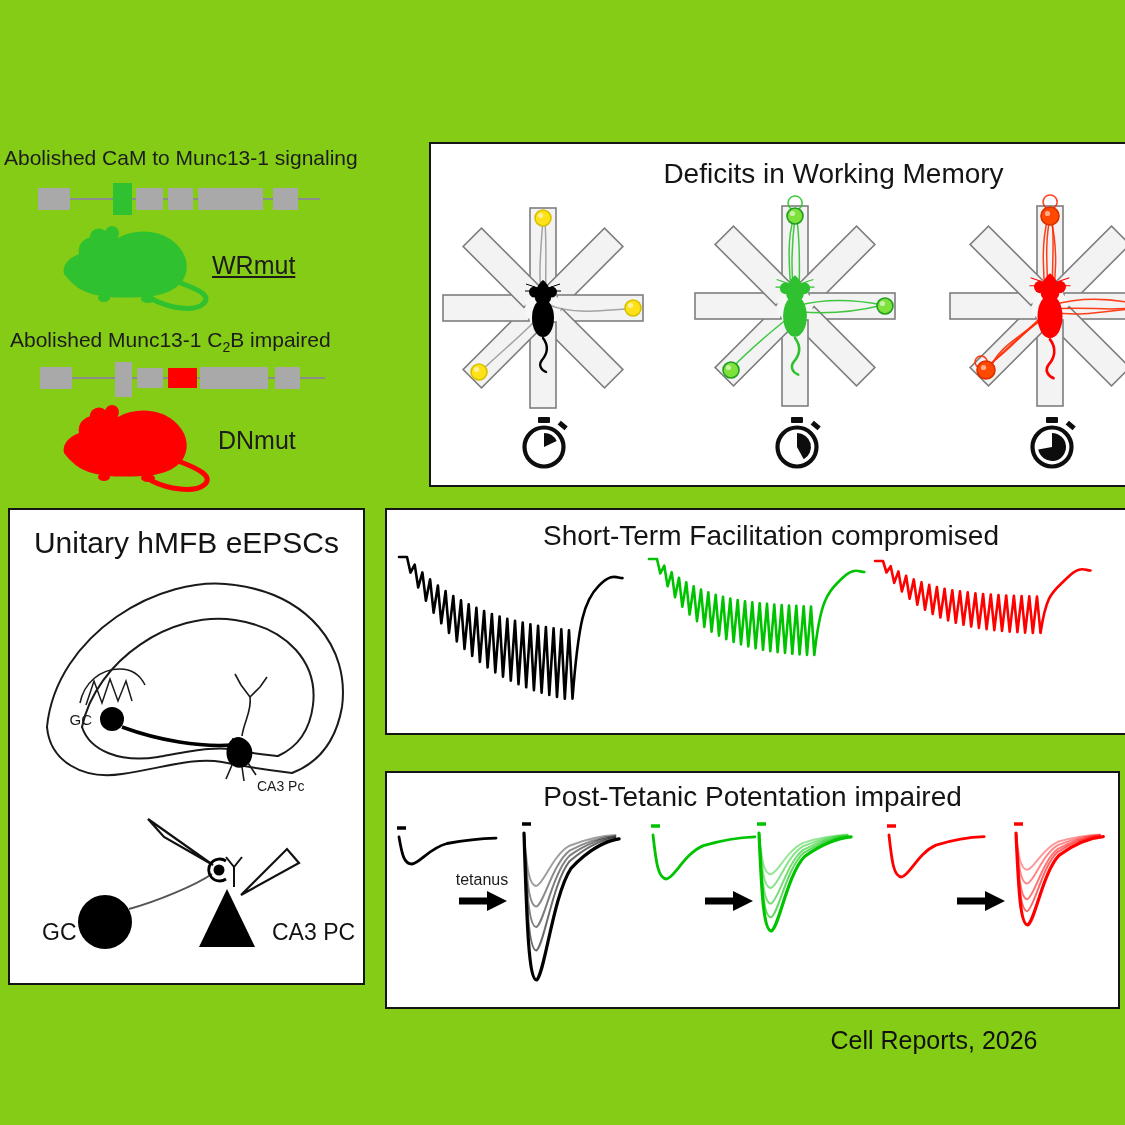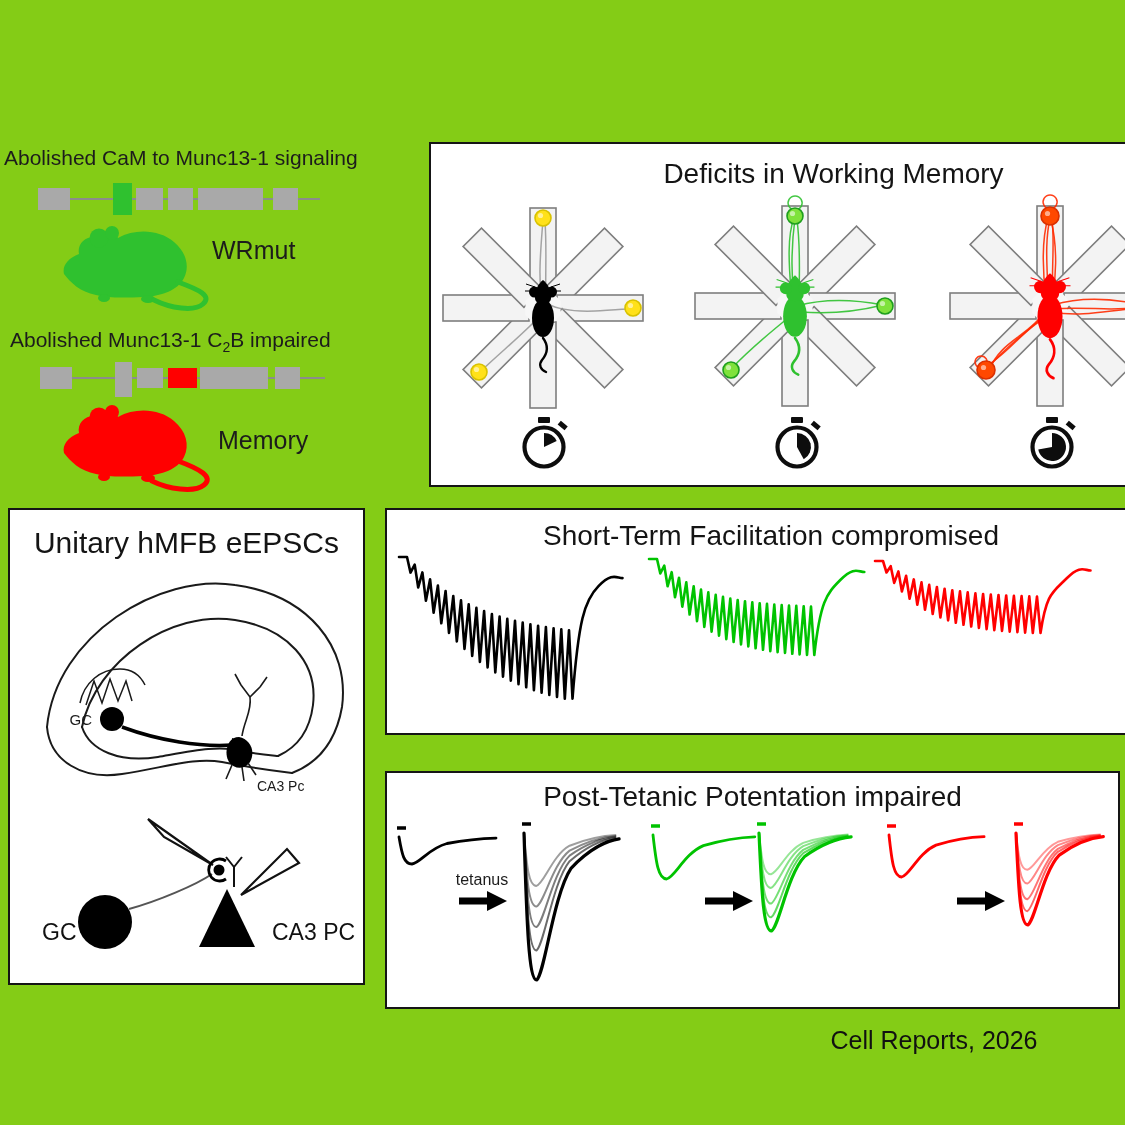--- a/index.html
+++ b/index.html
@@ -40,21 +40,21 @@
     <svg class="abs" style="left:52px;top:216px;" width="170" height="102" viewBox="0 0 170 102">
       <g fill="#2FC12F">
         <path d="M12,58 C10,50 16,42 27,38 C25,28 33,20 44,21 C52,12 64,14 66,22 C84,12 108,14 122,26 C134,36 138,50 132,62 C126,74 110,80 92,81 C70,82 56,82 44,79 C28,76 18,66 12,58 Z"></path>
         <circle cx="47" cy="22" r="9.5"></circle>
           <circle cx="60" cy="17" r="7"></circle>
         <ellipse cx="52" cy="82" rx="6" ry="4"></ellipse>
           <ellipse cx="96" cy="83" rx="7" ry="4"></ellipse>
       </g>
       <path d="M126,66 C148,74 160,80 151,88 C142,96 118,92 102,84" fill="none" stroke-width="5" stroke-linecap="round" stroke="#2FC12F"></path>
     </svg>
-    <div class="mut-label abs" style="left:212px;top:236px;">WRmut</div>
+    <div class="mut-label abs" style="left:212px;top:251px;text-decoration:underline;">WRmut</div>
 
     <div class="mut-heading abs" style="left:10px;top:328px;">
       <span>Abolished Munc13-1 C</span><sub>2</sub><span>B impaired</span>
     </div>
 
     <svg class="abs" style="left:35px;top:358px;" width="295" height="44" viewBox="0 0 295 44">
       <line x1="5" y1="20" x2="290" y2="20" stroke="#8C8C8C" stroke-width="2"></line>
       <rect x="5" y="9" width="32" height="22" fill="#A9A9A9"></rect>
       <rect x="80" y="4" width="17" height="35" fill="#A9A9A9"></rect>
       <rect x="102" y="10" width="26" height="20" fill="#A9A9A9"></rect>
@@ -66,21 +66,21 @@
     <svg class="abs" style="left:52px;top:392px;" width="170" height="108" viewBox="0 0 170 102">
       <g fill="#FF0000">
         <path d="M12,58 C10,50 16,42 27,38 C25,28 33,20 44,21 C52,12 64,14 66,22 C84,12 108,14 122,26 C134,36 138,50 132,62 C126,74 110,80 92,81 C70,82 56,82 44,79 C28,76 18,66 12,58 Z"></path>
         <circle cx="47" cy="22" r="9.5"></circle>
           <circle cx="60" cy="17" r="7"></circle>
         <ellipse cx="52" cy="82" rx="6" ry="4"></ellipse>
           <ellipse cx="96" cy="83" rx="7" ry="4"></ellipse>
       </g>
       <path d="M126,66 C148,74 162,82 152,90 C142,98 116,94 100,86" fill="none" stroke-width="5" stroke-linecap="round" stroke="#FF0000"></path>
     </svg>
-    <div class="mut-label abs" style="left:218px;top:426px;">Memory</div>
+    <div class="mut-label abs" style="left:218px;top:426px;">DNmut</div>
   </section>
 
   <section class="panel" style="left:393px;top:142px;width:809px;height:345px;margin-left:36px;">
     <div class="panel-title" style="top:14px;">Deficits in Working Memory</div>
     <div id="mazes"></div>
   <svg width="212" height="212" viewBox="-106 -106 212 212" style="position: absolute; left: 6px; top: 58px;">
         <rect x="-13" y="-100" width="26" height="86" transform="rotate(0)" fill="#F3F3F3" stroke="#7E7E7E" stroke-width="1.6"></rect>
         <rect x="-13" y="-100" width="26" height="86" transform="rotate(45)" fill="#F3F3F3" stroke="#7E7E7E" stroke-width="1.6"></rect>
         <rect x="-13" y="-100" width="26" height="86" transform="rotate(90)" fill="#F3F3F3" stroke="#7E7E7E" stroke-width="1.6"></rect>
         <rect x="-13" y="-100" width="26" height="86" transform="rotate(135)" fill="#F3F3F3" stroke="#7E7E7E" stroke-width="1.6"></rect>

